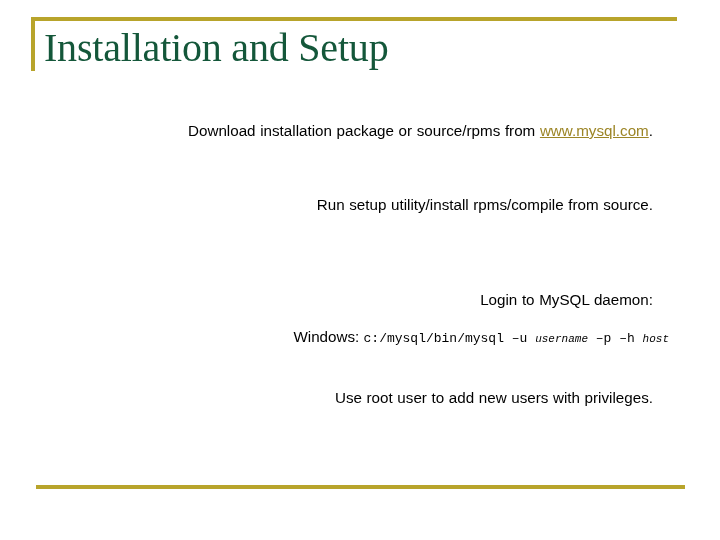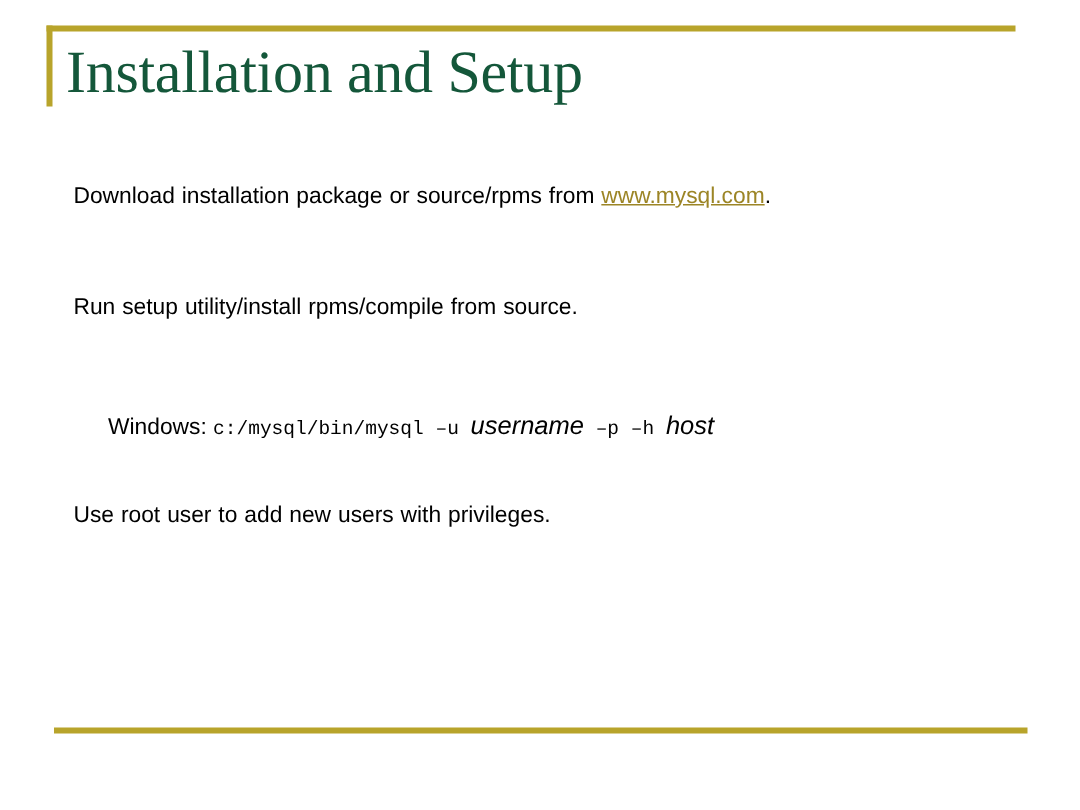--- a/index.html
+++ b/index.html
@@ -12,20 +12,21 @@
     background: #ffffff;
     font-family: "Liberation Sans", sans-serif;
     overflow: hidden;
   }
 
   .slide {
     position: relative;
     width: 720px;
     height: 540px;
     background: #ffffff;
+    text-align: right;
   }
 
   
   .rule-top {
     position: absolute;
     left: 31px;
     top: 17px;
     width: 646px;
     height: 4px;
     background: #b8a42b;
@@ -97,22 +98,22 @@
     padding: 0 0 0 35px;
     text-indent: 0;
     white-space: nowrap;
   }
 
   .mono {
     font-family: "Liberation Mono", "DejaVu Sans Mono", monospace;
     font-size: 13px;
   }
   .mono-i {
-    font-family: Liberation Sans, sans-serif;
-    font-size: 17px;
+    font-family: Liberation Mono, monospace;
+    font-size: 11px;
     font-style: italic;
   }
   .star {
     vertical-align: 2px;
     font-size: 14px;
   }
 </style>
 </head>
 <body>
 
@@ -130,20 +131,21 @@
 
     <div class="spacer"></div>
 
     <p class="para">Run setup utility/install rpms/compile from source.</p>
 
     <div class="spacer"></div>
 
 
     <div class="spacer"></div>
 
+    <p class="para">Login to MySQL daemon:</p>
 
     <p class="sub"><span>Windows: </span><span class="mono">c:/mysql/bin/mysql –u </span><span class="mono-i">username</span><span class="mono"> –p –h </span><span class="mono-i">host</span></p>
 
 
     <div class="spacer"></div>
 
     <p class="para">Use root user to add new users with privileges.</p>
 
   </div>
 </div>

